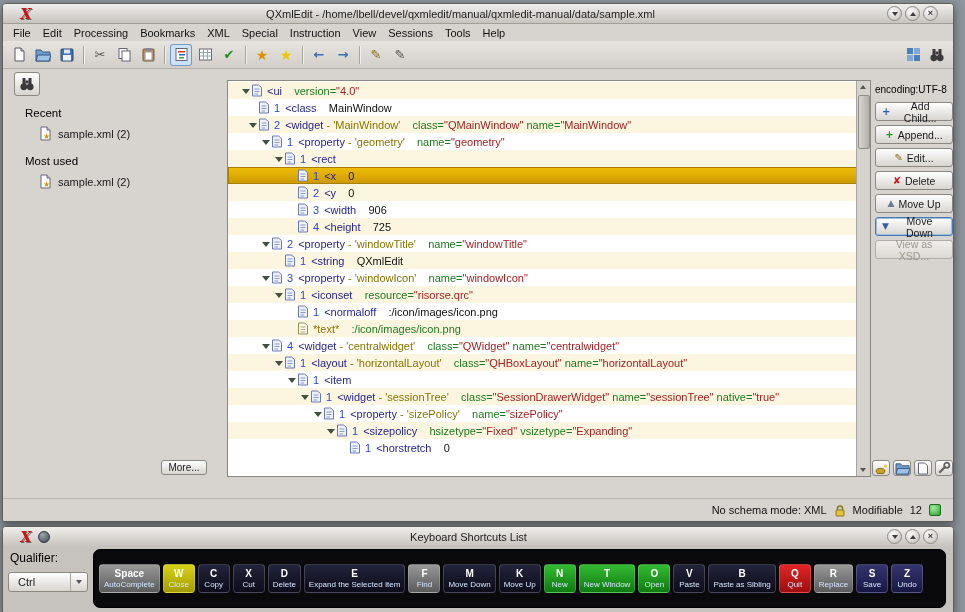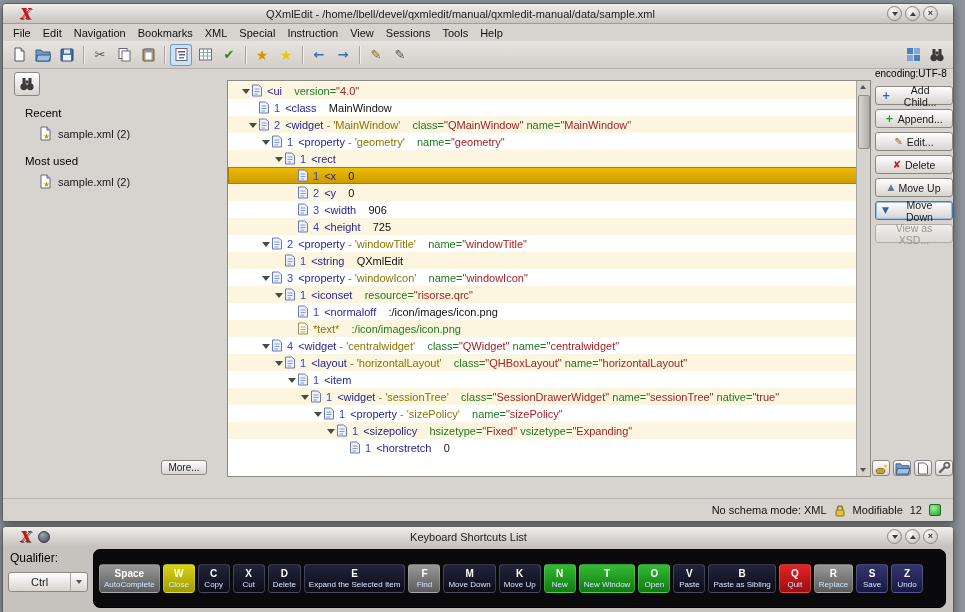--- a/index.html
+++ b/index.html
@@ -66,38 +66,38 @@
   .s-text{color:#101010;}
   .s-pi{color:#0aa0a8;}
   .vscroll{position:absolute;right:0;top:0;bottom:0;width:13px;background:#d6d3ce;border-left:1px solid #a8a5a0;}
   .sb-btn{position:absolute;left:0;width:12px;height:12px;display:flex;align-items:center;justify-content:center;}
   .sb-up{top:0;} .sb-dn{bottom:0;}
   .tri-up{width:0;height:0;border-left:3px solid transparent;border-right:3px solid transparent;border-bottom:4px solid #555;}
   .tri-dn{width:0;height:0;border-left:3px solid transparent;border-right:3px solid transparent;border-top:4px solid #555;}
   .sb-thumb{position:absolute;left:1px;width:10px;top:14px;height:52px;border:1px solid #908d88;border-radius:2px;
             background:linear-gradient(90deg,#d8d5d0,#b2afaa);}
   
-  .rightpanel{position:absolute;left:872px;top:0;width:78px;bottom:0;}
+  .rightpanel{position:absolute;left:872px;top:16px;width:78px;bottom:0;}
   .enc{font-size:10px;color:#000;margin:1px 0 7px 0;}
   .rp-btn{width:78px;height:19px;font-size:10.5px;margin-bottom:4px;}
   .rp-btn .g{font-size:10px;font-weight:bold;}
   .rp-btn.focused{border:1px solid #4a78b0;box-shadow:0 0 0 1px #9cbede inset;}
   .rp-btn.disabled{color:#9a968f;background:linear-gradient(#f0eeeb,#dcd9d4);border-color:#b0aca6;margin-top:4px;}
   .mini-row{position:absolute;right:0;bottom:23px;display:flex;gap:3px;}
   .mini-btn{width:18px;height:16px;}
   
   .statusbar{position:absolute;left:0;right:0;bottom:0;height:22px;display:flex;align-items:center;
              justify-content:flex-end;gap:7px;padding:0 12px;font-size:11px;border-top:1px solid #bab7b2;}
   .led{width:10px;height:10px;border-radius:2px;border:1px solid #1c6e1c;
        background:radial-gradient(circle at 35% 30%,#9cf09c,#2f9e2f);}
   
   .sc-body{position:absolute;left:0;right:0;top:19px;bottom:0;background:#c6c3be;}
   .qualifier{position:absolute;left:7px;top:5px;font-size:12px;color:#000;}
   .combo{position:absolute;left:5px;top:26px;width:78px;height:18px;justify-content:flex-start;font-size:11px;}
-  .combo .val{flex:1;text-align:left;padding-left:2px;margin-left:20px;}
+  .combo .val{flex:1;text-align:left;padding-left:9px;}
   .combo .carrow{width:16px;display:flex;align-items:center;justify-content:center;border-left:1px solid #aaa6a0;height:100%;}
   .keys-panel{position:absolute;left:90px;top:3px;right:7px;height:57px;background:#0a0a0c;
               border:1px solid #000;border-radius:7px;display:flex;align-items:center;
               padding:0 5px;gap:3px;overflow:hidden;}
   .keyblk{border-radius:4px;padding:2px 4px;min-width:22px;display:flex;flex-direction:column;
           align-items:center;justify-content:center;border:1px solid rgba(255,255,255,.18);}
   .keyblk .k{font-size:10px;font-weight:bold;color:#fff;line-height:13px;white-space:nowrap;}
   .keyblk .lbl{font-size:8px;color:#d5e6ff;line-height:10px;white-space:nowrap;}
   .kc-gray{background:linear-gradient(#989898,#5b5b5b);}
   .kc-yellow{background:linear-gradient(#d8d215,#a29c00);}
@@ -123,21 +123,21 @@
             <span class="chev-up"></span>
           </span>
         <span class="wbtn">
             <span class="xmark"></span>
           </span>
       </span>
     </div>
     <div class="menubar" id="menubar">
         <span class="menu-item">File</span>
         <span class="menu-item">Edit</span>
-        <span class="menu-item">Navigation</span>
+        <span class="menu-item">Processing</span>
         <span class="menu-item">Bookmarks</span>
         <span class="menu-item">XML</span>
         <span class="menu-item">Special</span>
         <span class="menu-item">Instruction</span>
         <span class="menu-item">View</span>
         <span class="menu-item">Sessions</span>
         <span class="menu-item">Tools</span>
         <span class="menu-item">Help</span>
       </div>
     <div class="toolbar">

